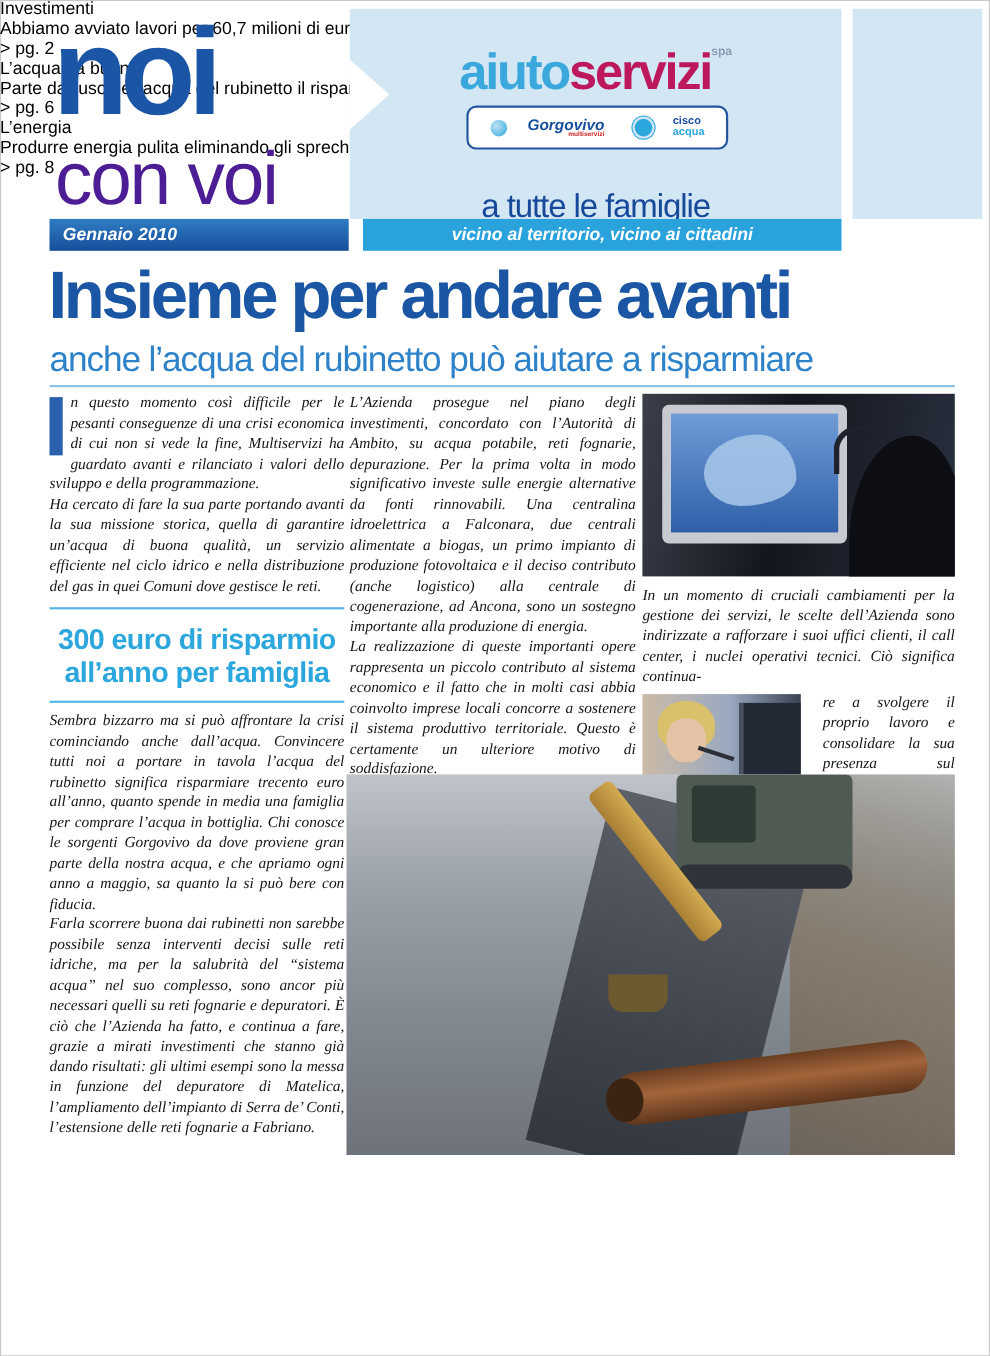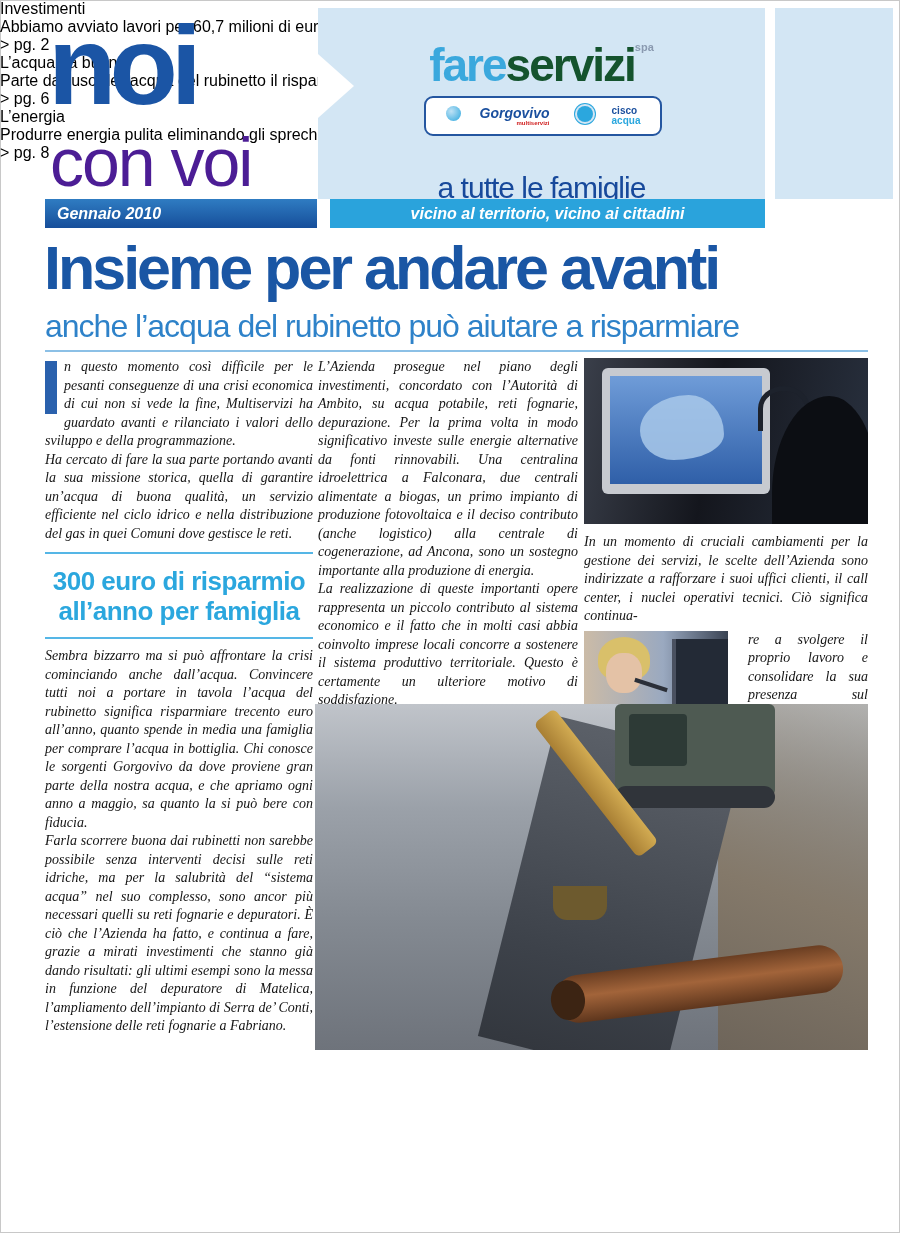--- a/index.html
+++ b/index.html
@@ -10,25 +10,25 @@
   
   .logo-noi{left:48px;top:10px;font-weight:bold;font-size:112px;line-height:1;color:#1b55a5;letter-spacing:-7px;}
   .logo-convoi{left:50px;top:128px;font-weight:normal;font-size:68px;line-height:1;color:#4c1d95;letter-spacing:-2px;}
   .date-bar{left:45px;top:199px;width:272px;height:29px;background:linear-gradient(180deg,#2f7cc2,#164e9a);
             color:#fff;font-weight:bold;font-style:italic;font-size:16px;line-height:29px;padding-left:12px;box-sizing:border-box;}
   .center-panel{left:318px;top:8px;width:447px;height:191px;background:#d3e6f4;}
   .panel-arrow{left:318px;top:54px;width:0;height:0;border-left:36px solid #fff;
                border-top:32px solid transparent;border-bottom:32px solid transparent;}
   .brand{left:318px;top:42px;width:447px;text-align:center;font-weight:bold;font-size:46px;letter-spacing:-2px;line-height:1;}
   .brand .b1{color:#3aa8dd;}
-  .brand .b2{color:#14532d;}
+  .brand .b2{color:#be185d;}
   .brand .b3{color:#8a9ab0;font-size:11px;font-weight:bold;vertical-align:top;letter-spacing:0;}
   .pill{left:424px;top:96px;width:238px;height:40px;background:#fff;border:2px solid #2456a0;border-radius:9px;
         display:flex;align-items:center;justify-content:space-around;box-sizing:border-box;padding:0 6px;}
-  .pill .lg{display:flex;gap:19px;}
+  .pill .lg{display:flex;align-items:center;gap:19px;}
   .lg-ico1{width:15px;height:15px;border-radius:50%;background:radial-gradient(circle at 35% 35%,#bfe2f5,#2ba7de);}
   .lg-ico2{width:16px;height:16px;border-radius:50%;background:#2ba7de;
            box-shadow:0 0 0 2px #d3e6f4,0 0 0 3px #2ba7de;}
   .lg-txt1{font-weight:bold;font-style:italic;font-size:14px;color:#1a4f9e;line-height:1;}
   .lg-sub1{display:block;font-size:6px;color:#d02020;font-style:normal;text-align:right;}
   .lg-txt2{font-weight:bold;font-size:10px;line-height:1;color:#1a4f9e;}
   .lg-txt2 span{display:block;color:#2ba7de;}
   .tagline{left:318px;top:150px;width:447px;text-align:center;font-size:30px;color:#17499b;letter-spacing:-1px;margin-top:21px;}
   .strap-bar{left:330px;top:199px;width:435px;height:29px;background:#2aa3dc;color:#fff;
              font-weight:bold;font-style:italic;font-size:16px;line-height:29px;text-align:center;}
@@ -132,21 +132,21 @@
 
 <div class="page">
 
   <div class="abs logo-noi">noi</div>
   <div class="abs logo-convoi">con voi</div>
   <div class="abs date-bar">Gennaio 2010</div>
 
   <div class="abs center-panel"></div>
   <div class="abs panel-arrow"></div>
   <div class="abs brand">
-    <span class="b1">fare</span><span class="b2">servizi</span><span class="b3">spa</span>
+    <span class="b1">aiuto</span><span class="b2">servizi</span><span class="b3">spa</span>
   </div>
   <div class="abs pill">
     <span class="lg">
       <span class="lg-ico1"></span>
       <span class="lg-txt1"><span>Gorgovivo</span><span class="lg-sub1">multiservizi</span></span>
     </span>
     <span class="lg">
       <span class="lg-ico2"></span>
       <span class="lg-txt2">
           <span style="color:#1a4f9e">cisco</span>

